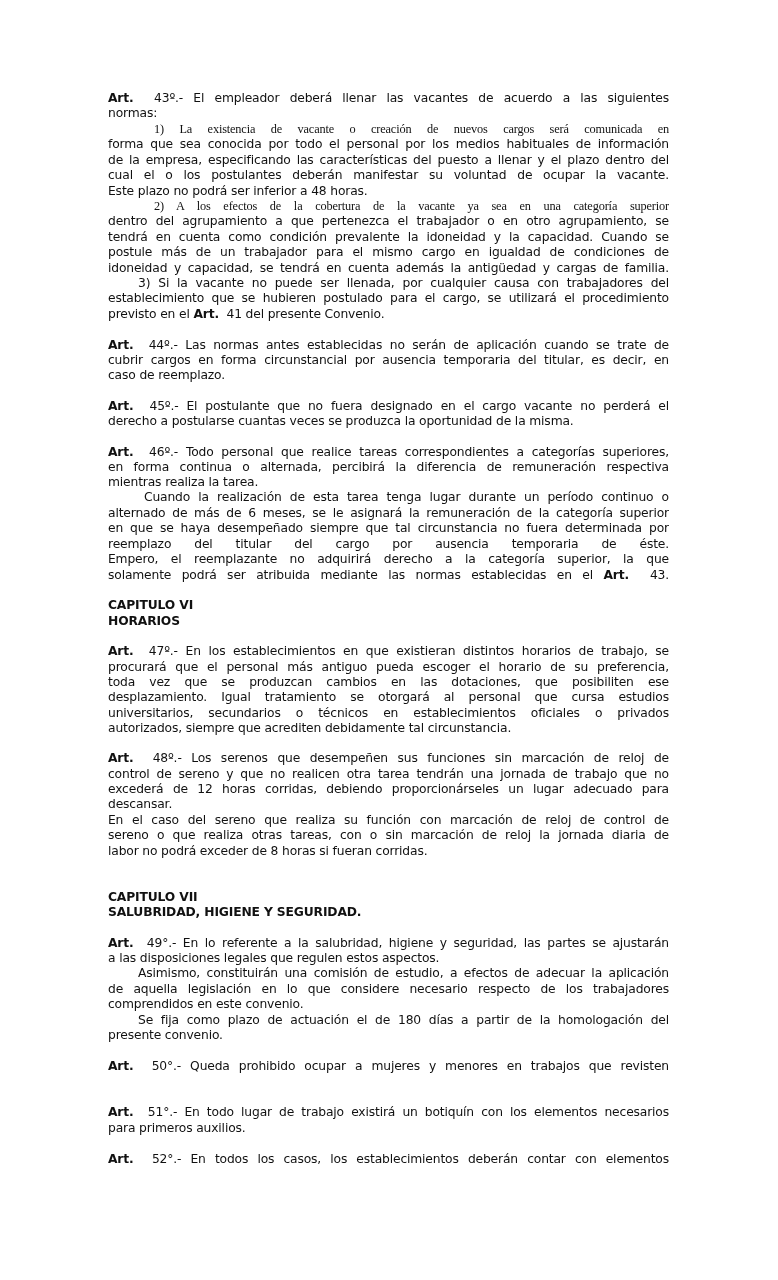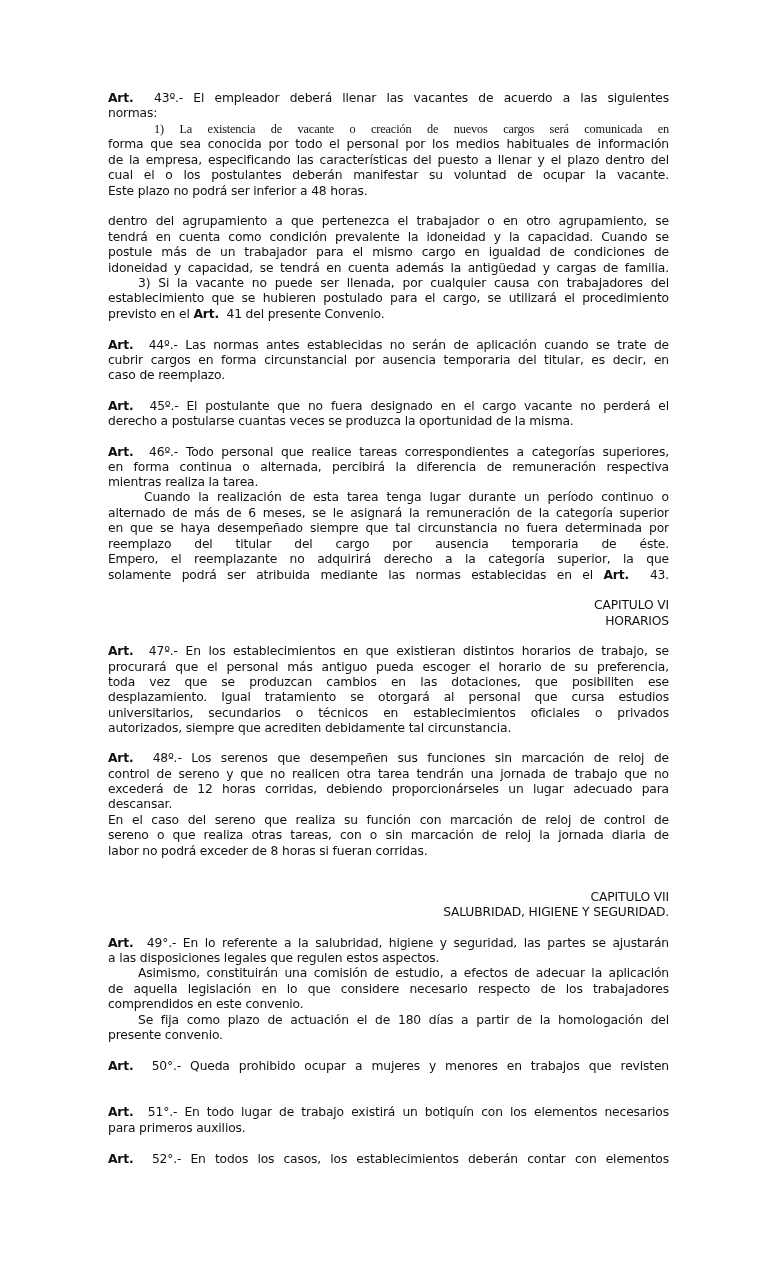--- a/index.html
+++ b/index.html
@@ -13,35 +13,36 @@
     font-size: 12.3px;
     line-height: 15px;
     color: #111;
     white-space: nowrap;
     letter-spacing: -0.15px;
   }
   .j { text-align: justify; text-align-last: justify; white-space: normal; height: 15px; overflow: hidden; }
   .ind1 { padding-left: 46px; width: 515px; font-family: Liberation Serif, serif; }
   .ind2 { padding-left: 36px; width: 525px; }
   .ind3 { padding-left: 30px; width: 531px; }
-  .ctr { text-align: right; font-weight: normal; left: 108px; width: 561px; }
+  .ctr { text-align: left; font-weight: bold; left: 108px; width: 561px; }
   b { font-weight: bold; }
 </style>
 </head>
 <body>
 
 <div class="page">
 
   <div class="ln j" style="top:91px"><b>Art.</b>&nbsp; <span>43º.-</span> <span>El empleador deberá llenar las vacantes de acuerdo a las siguientes</span></div>
   <div class="ln" style="top:106px">normas:</div>
   <div class="ln j ind1" style="top:122px">1) La existencia de vacante o creación de nuevos cargos será comunicada en</div>
   <div class="ln j" style="top:137px">forma que sea conocida por todo el personal por los medios habituales de información</div>
   <div class="ln j" style="top:153px">de la empresa, especificando las características del puesto a llenar y el plazo dentro del</div>
   <div class="ln j" style="top:168px">cual el o los postulantes deberán manifestar su voluntad de ocupar la vacante.</div>
   <div class="ln" style="top:184px">Este plazo no podrá ser inferior a 48 horas.</div>
+  <div class="ln j ind1" style="top:199px">2) A los efectos de la cobertura de la vacante ya sea en una categoría superior</div>
   <div class="ln j" style="top:214px">dentro del agrupamiento a que pertenezca el trabajador o en otro agrupamiento, se</div>
   <div class="ln j" style="top:230px">tendrá en cuenta como condición prevalente la idoneidad y la capacidad. Cuando se</div>
   <div class="ln j" style="top:245px">postule más de un trabajador para el mismo cargo en igualdad de condiciones de</div>
   <div class="ln j" style="top:261px">idoneidad y capacidad, se tendrá en cuenta además la antigüedad y cargas de familia.</div>
   <div class="ln j ind3" style="top:276px">3) Si la vacante no puede ser llenada, por cualquier causa con trabajadores del</div>
   <div class="ln j" style="top:291px">establecimiento que se hubieren postulado para el cargo, se utilizará el procedimiento</div>
   <div class="ln" style="top:307px"><span>previsto en el</span> <b>Art.</b>&nbsp; <span>41 del presente Convenio.</span></div>
 
   <div class="ln j" style="top:338px"><b>Art.</b>&nbsp; <span>44º.-</span> <span>Las normas antes establecidas no serán de aplicación cuando se trate de</span></div>
   <div class="ln j" style="top:353px">cubrir cargos en forma circunstancial por ausencia temporaria del titular, es decir, en</div>

